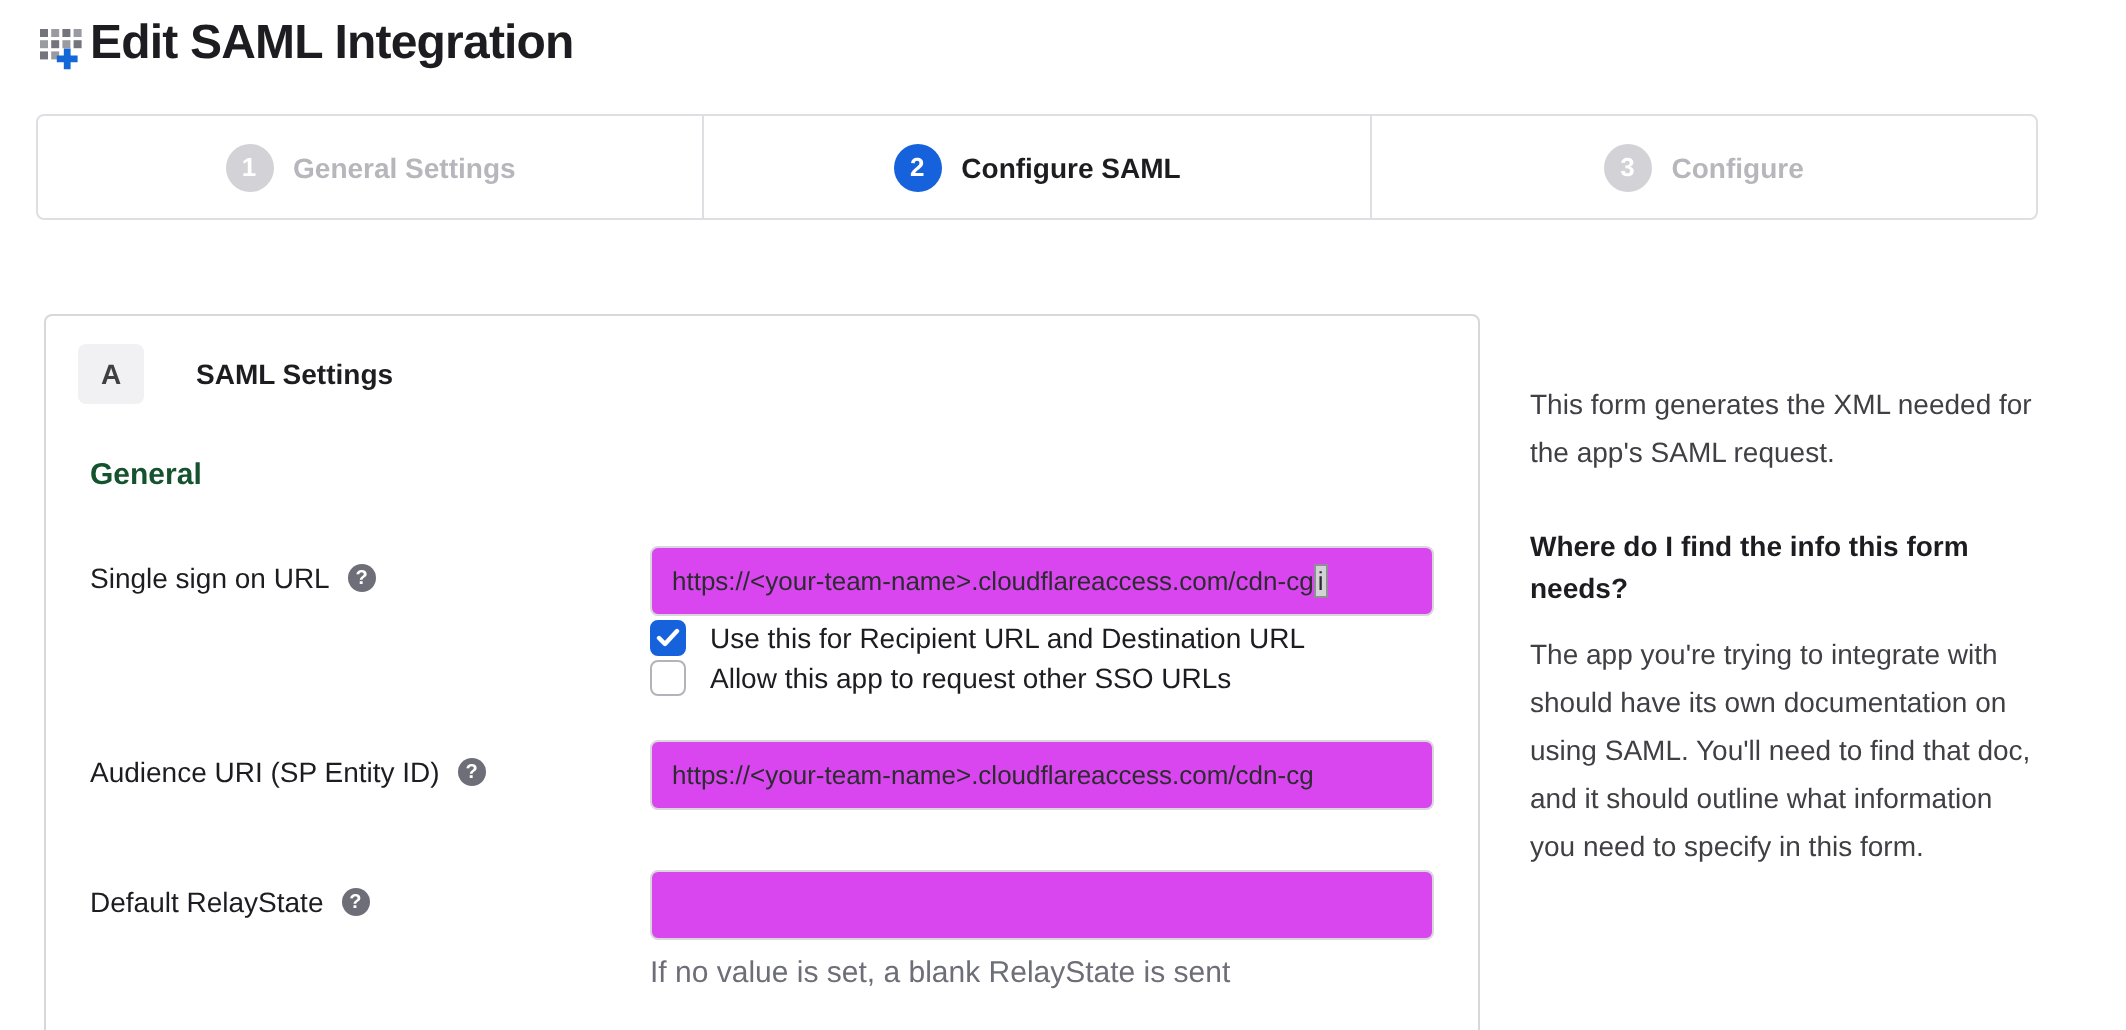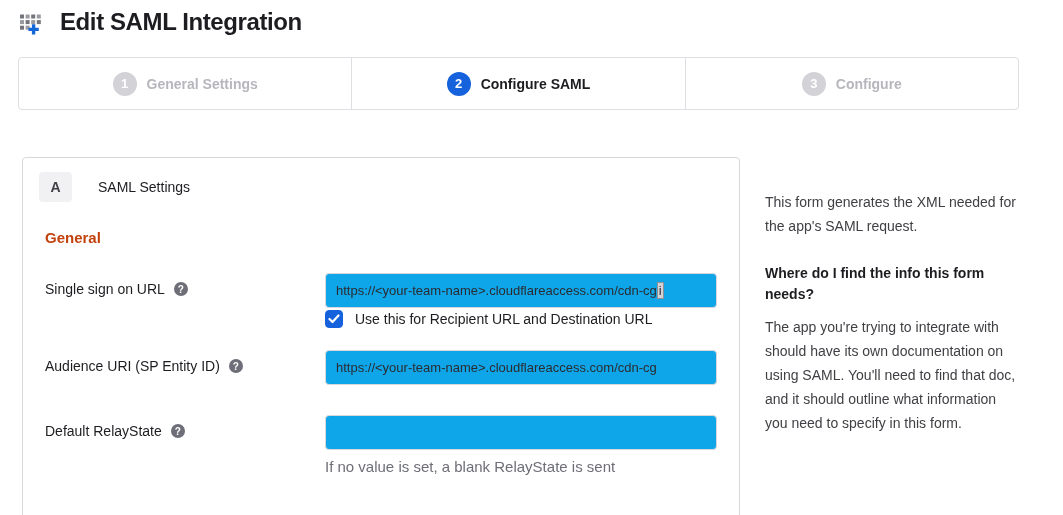--- a/index.html
+++ b/index.html
@@ -5,21 +5,21 @@
   * { box-sizing: border-box; }
   html, body { margin: 0; padding: 0; }
   body {
     width: 1063px; height: 515px; overflow: hidden; position: relative;
     background: #ffffff;
     font-family: "Liberation Sans", sans-serif;
     color: #1d1d21;
   }
 
   
-  .page-header { position: absolute; top: 7px; left: 19px; display: flex; align-items: center; gap: 16px; }
+  .page-header { position: absolute; top: 7px; left: 19px; display: flex; align-items: center; gap: 1px; }
   .page-title { font-size: 24px; font-weight: 700; letter-spacing: -0.4px; margin: 0; color: #1d1d21; }
 
   
   .steps {
     position: absolute; top: 57px; left: 18px; width: 1001px; height: 53px;
     display: flex; border: 1px solid #dedee3; border-radius: 4px; background: #fff;
   }
   .step { flex: 1; display: flex; align-items: center; justify-content: center; gap: 10px; cursor: default; }
   .step + .step { border-left: 1px solid #dedee3; }
   .step-num {
@@ -34,36 +34,36 @@
   .panel {
     position: absolute; top: 157px; left: 22px; width: 718px; height: 430px;
     border: 1px solid #d7d7dc; border-radius: 4px; background: #fff; padding: 14px 16px;
   }
   .panel-header { display: flex; align-items: center; gap: 26px; }
   .panel-badge {
     width: 33px; height: 30px; background: #f1f1f3; border-radius: 4px;
     display: flex; align-items: center; justify-content: center;
     font-size: 14px; font-weight: 700; color: #3f3f44;
   }
-  .panel-title { font-size: 14px; font-weight: 400; color: #1d1d21; }
-  .section-heading { font-size: 15px; font-weight: 700; color: #c2410c; margin: 27px 0 0 6px; }
+  .panel-title { font-size: 14px; font-weight: 700; color: #1d1d21; }
+  .section-heading { font-size: 15px; font-weight: 700; color: #14532d; margin: 27px 0 0 6px; }
 
   .field-row { display: flex; margin-top: 27px; }
   .field-label-col { width: 280px; margin-left: 6px; padding-top: 8px; display: flex; align-items: flex-start; }
   .field-label { font-size: 14px; color: #1d1d21; line-height: 17px; }
   .help-icon {
     width: 14px; height: 14px; border-radius: 50%; background: #6e6e78; color: #fff;
     font-size: 10px; font-weight: 700; display: inline-flex; align-items: center; justify-content: center;
     margin-left: 9px; margin-top: 1px; flex: none; cursor: pointer;
   }
   .control-col { width: 392px; }
   .text-input, .fake-input {
     width: 100%; height: 35px; border: 1px solid #d7d7dc; border-radius: 4px;
     font-family: "Liberation Sans", sans-serif; font-size: 13px; color: #2c2c30;
-    padding: 0 10px; background: #0ea5e9; outline: none;
+    padding: 0 10px; background: #d946ef; outline: none;
   }
   .fake-input { line-height: 33px; white-space: nowrap; overflow: hidden; }
   .cursor-char { background: #d2d2d7; border: 1px solid #8f8f96; padding: 0 1px; }
 
   .checkbox-row { display: flex; align-items: center; gap: 12px; margin-top: 2px; cursor: pointer; }
   .checkbox-row:first-of-type { margin-top: 8px; }
   .checkbox {
     width: 18px; height: 18px; border: 1px solid #b3b3ba; border-radius: 4px; background: #fff;
     flex: none; display: flex; align-items: center; justify-content: center;
   }
@@ -136,20 +136,26 @@
 
       <div class="checkbox-row">
         <span class="checkbox checked">
           <svg width="12" height="10" viewBox="0 0 12 10">
               <path d="M1.5 5l3 3 6-6.5" stroke="#fff" stroke-width="2.2" fill="none" stroke-linecap="round" stroke-linejoin="round"></path>
             </svg>
         </span>
         <span class="checkbox-label">Use this for Recipient URL and Destination URL</span>
       </div>
 
+      <div class="checkbox-row">
+        <span class="checkbox">
+          
+        </span>
+        <span class="checkbox-label">Allow this app to request other SSO URLs</span>
+      </div>
     </div>
   </div>
 
   <div class="field-row" style="margin-top:22px;">
     <div class="field-label-col">
       <span class="field-label">Audience URI (SP Entity ID)</span>
       <span class="help-icon">?</span>
     </div>
     <div class="control-col">
       <input type="text" class="text-input" value="https://&lt;your-team-name&gt;.cloudflareaccess.com/cdn-cg" style="">

